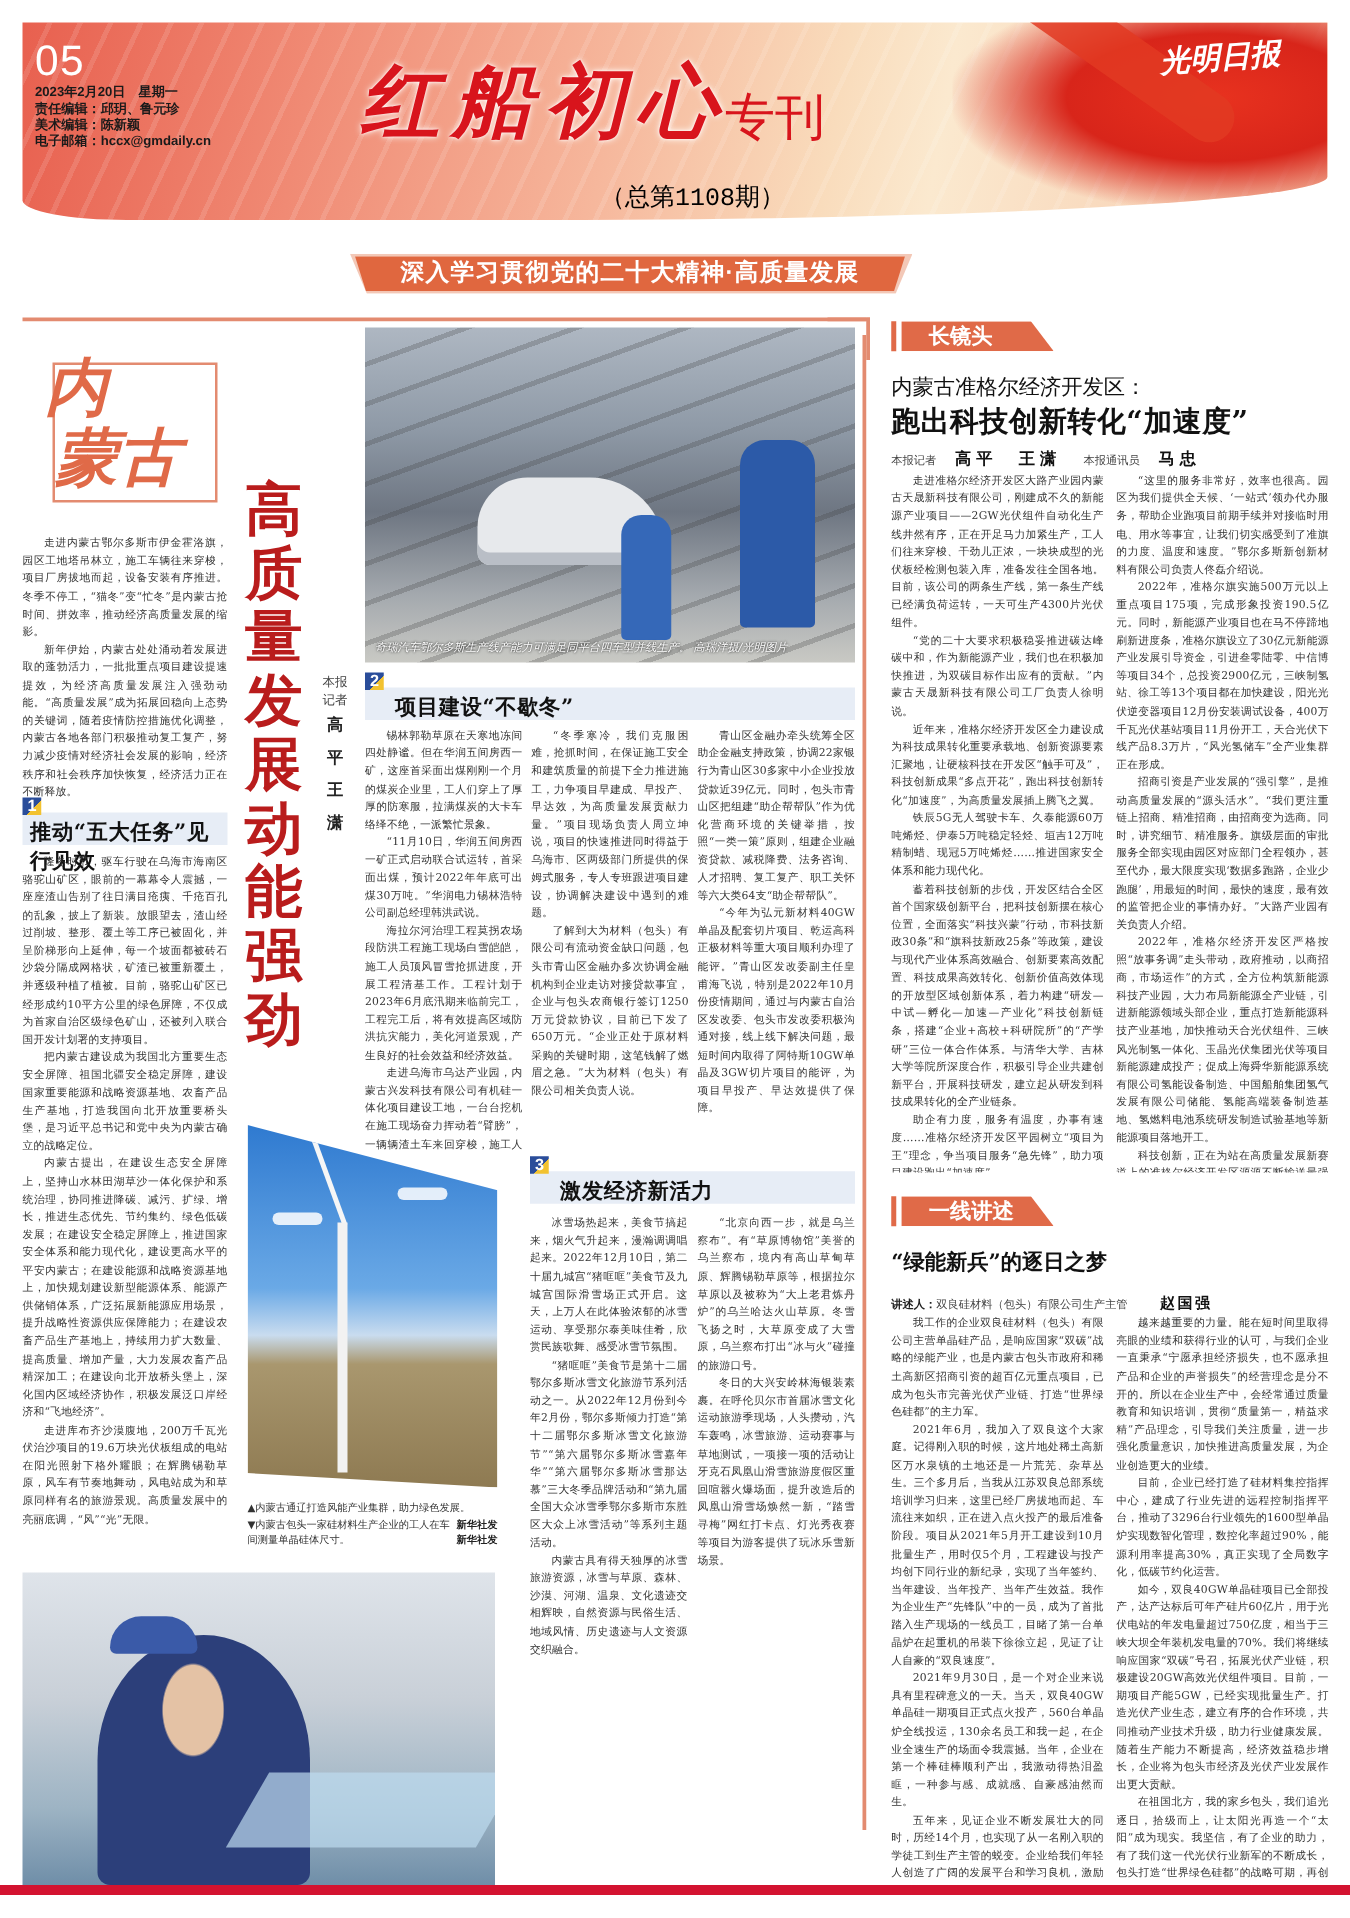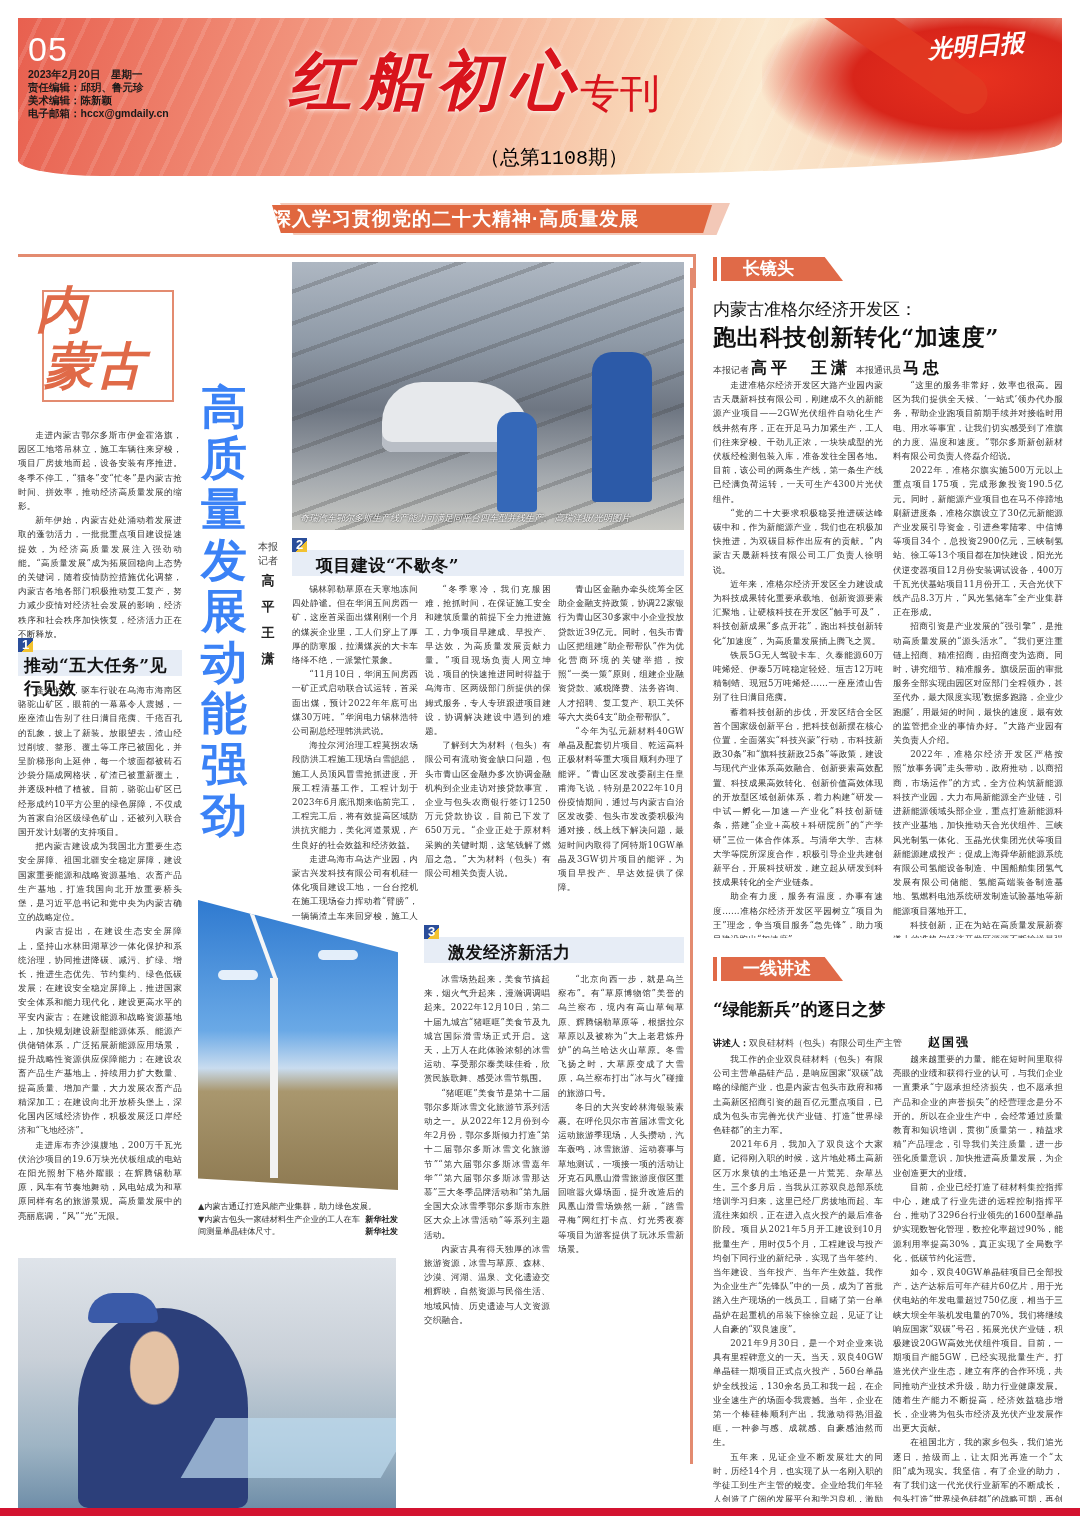--- a/index.html
+++ b/index.html
@@ -14,38 +14,38 @@
   #ribbon{position:absolute;right:0;top:0;width:300px;height:150px;
     background:radial-gradient(ellipse at 70% 40%,#e8321f 0%,#d8251a 40%,rgba(216,37,26,0) 72%)}
   #ribbon2{position:absolute;right:60px;top:10px;width:200px;height:40px;background:#e23a22;transform:rotate(35deg);border-radius:30px;opacity:.85}
   #page-num{left:28px;top:30px;font-family:"Liberation Sans",sans-serif;font-size:34px;color:#fff;font-weight:300;letter-spacing:1px}
   .meta-line{font-family:"Liberation Sans",sans-serif;font-size:10.5px;color:#1a1a1a;font-weight:bold;line-height:13px}
   #meta{left:28px;top:68px}
   #title-main{left:288px;top:38px;font-family:"DejaVu Serif",serif;font-size:64px;font-weight:bold;color:#d8141c;letter-spacing:10px;font-style:italic;text-shadow:0 0 6px #fff,0 0 2px #fff}
   #title-sub{left:580px;top:66px;font-family:"Liberation Sans",sans-serif;font-size:40px;color:#d8141c}
   #issue{left:480px;top:144px;font-family:Liberation Mono, monospace;font-size:20px;color:#000000}
   #brand{left:928px;top:30px;font-family:"DejaVu Serif",serif;font-size:24px;color:#fff;font-style:italic;font-weight:bold;transform:rotate(-4deg)}
-  #banner{left:272px;top:205px;width:440px;height:28px;background:#e0673f;
-    clip-path:polygon(0 0,100% 0,98% 100%,2% 100%);color:#fff;font-family:"Liberation Sans",sans-serif;font-weight:bold;font-size:19px;text-align:left;line-height:28px;letter-spacing:1px}
+  #banner{left:284px;top:205px;width:440px;height:28px;background:#e0673f;
+    clip-path:polygon(0 0,100% 0,98% 100%,2% 100%);color:#fff;font-family:"Liberation Sans",sans-serif;font-weight:bold;font-size:19px;text-align:center;line-height:28px;letter-spacing:1px}
   #banner-bg{left:280px;top:203px;width:450px;height:32px;background:#f3c8b7;clip-path:polygon(0 0,100% 0,97% 100%,3% 100%)}
   
   .hr{background:#e38b70}
   #rule-top{left:18px;top:254px;width:675px;height:3px}
   #vrule{left:690px;top:268px;width:3px;height:1196px;background:#e38b70}
   #bottom-bar{left:0;top:1508px;width:1080px;height:8px;background:#d31330}
   
   #region-box{left:42px;top:290px;width:132px;height:112px;border:2px solid #e38b70}
   #region-text{left:36px;top:282px;font-family:"DejaVu Serif",serif;font-size:50px;line-height:56px;color:#e06a48;font-style:italic;font-weight:bold;width:150px}
   #region-text span{display:block}
   #region-text span:nth-child(2){padding-left:8px}
   
   .p{font-size:8.6px;line-height:14.2px;color:#333;text-align:justify;text-indent:2em;letter-spacing:.2px}
   .col{position:absolute}
   #lede{left:18px;top:428px;width:164px}
-  #big-title{left:196px;top:382px;width:56px;font-family:"DejaVu Serif",serif;font-weight:900;font-size:46px;line-height:51px;color:#3b82f6;text-align:center}
+  #big-title{left:196px;top:382px;width:56px;font-family:"DejaVu Serif",serif;font-weight:900;font-size:46px;line-height:51px;color:#b91c1c;}
   #byline-v{left:258px;top:540px;width:20px;font-size:10px;line-height:14px;color:#444;text-align:center}
   #byline-v .name{font-size:13px;font-weight:bold;line-height:26px;color:#222}
   .sec-head{position:absolute;height:26px;background:#e7edf6}
   .sec-head .num{position:absolute;left:0;top:-12px;font-family:"Liberation Sans",sans-serif;font-size:13px;font-weight:bold;color:#fff;background:linear-gradient(135deg,#2a4d9a 60%,#f2c230 60%);padding:0 4px;height:14px;line-height:14px}
   .sec-head .t{position:absolute;left:6px;top:4px;font-family:"DejaVu Serif",serif;font-weight:bold;font-size:17px;color:#111;letter-spacing:.5px}
   #sec1{left:18px;top:650px;width:164px}
   #sec2{left:292px;top:550px;width:392px}
   #sec2 .t{left:24px}
   #sec3{left:424px;top:937px;width:260px}
   #sec3 .t{left:24px}
@@ -79,21 +79,21 @@
   .c-sec3{top:972px;width:126px}
   
   #tag1-wrap,#tag2-wrap{position:absolute;left:713px;width:130px;height:24px}
   #tag1-wrap{top:257px}
   #tag2-wrap{top:957px}
   .tag-bar{position:absolute;left:0;top:0;width:4px;height:24px;background:#e06a48}
   .tag{position:absolute;left:8px;top:0;width:122px;height:24px;background:#e06a48;clip-path:polygon(0 0,85% 0,100% 100%,0 100%);color:#fff;font-family:"Liberation Sans",sans-serif;font-size:17px;font-weight:bold;padding-left:22px;line-height:24px}
   #r1-pre{left:713px;top:298px;font-family:"Liberation Sans",sans-serif;font-size:17px;color:#111}
   #r1-title{left:713px;top:322px;font-family:"DejaVu Serif",serif;font-weight:900;font-size:23px;color:#111;letter-spacing:.5px}
   #r1-byline{left:713px;top:358px;font-size:9px;color:#444}
-  #r1-byline b{font-size:16px;color:#111;margin:0 2px;letter-spacing:4px}
+  #r1-byline b{font-size:13px;color:#111;margin:0 15px;letter-spacing:4px}
   .r-col{position:absolute;width:170px}
   #r1-c1{left:713px;top:378px}
   #r1-c2{left:893px;top:378px}
   #r2-title{left:713px;top:998px;font-family:"DejaVu Serif",serif;font-weight:900;font-size:17px;color:#111}
   #r2-byline{left:713px;top:1034px;font-size:9px;color:#444}
   #r2-byline .lab{font-weight:bold;color:#222}
   #r2-byline b{font-size:12px;color:#111;margin-left:26px;letter-spacing:2px}
   #r2-c1{left:713px;top:1052px}
   #r2-c2{left:893px;top:1052px}
   .greek{position:absolute;width:34px;height:34px;border:3px solid #e38b70;border-left:none;border-bottom:none}
@@ -225,21 +225,21 @@
 <div id="r1-pre" class="abs">内蒙古准格尔经济开发区：</div>
 <div id="r1-title" class="abs">跑出科技创新转化“加速度”</div>
 <div id="r1-byline" class="abs">
   <span>本报记者</span><b>高平　王潇</b>
   <span>本报通讯员</span><b>马忠</b>
 </div>
 <div id="r1-c1" class="r-col" style="height:560px;overflow:hidden">
   <p class="p">走进准格尔经济开发区大路产业园内蒙古天晟新科技有限公司，刚建成不久的新能源产业项目——2GW光伏组件自动化生产线井然有序，正在开足马力加紧生产，工人们往来穿梭、干劲儿正浓，一块块成型的光伏板经检测包装入库，准备发往全国各地。目前，该公司的两条生产线，第一条生产线已经满负荷运转，一天可生产4300片光伏组件。</p>
   <p class="p">“党的二十大要求积极稳妥推进碳达峰碳中和，作为新能源产业，我们也在积极加快推进，为双碳目标作出应有的贡献。”内蒙古天晟新科技有限公司工厂负责人徐明说。</p>
   <p class="p">近年来，准格尔经济开发区全力建设成为科技成果转化重要承载地、创新资源要素汇聚地，让硬核科技在开发区“触手可及”，科技创新成果“多点开花”，跑出科技创新转化“加速度”，为高质量发展插上腾飞之翼。</p>
-  <p class="p">铁辰5G无人驾驶卡车、久泰能源60万吨烯烃、伊泰5万吨稳定轻烃、垣吉12万吨精制蜡、现冠5万吨烯烃……一座座渣山告别了往日满目疮痍。</p>
+  <p class="p">铁辰5G无人驾驶卡车、久泰能源60万吨烯烃、伊泰5万吨稳定轻烃、垣吉12万吨精制蜡、现冠5万吨烯烃……推进国家安全体系和能力现代化。</p>
   <p class="p">蓄着科技创新的步伐，开发区结合全区首个国家级创新平台，把科技创新摆在核心位置，全面落实“科技兴蒙”行动，市科技新政30条”和“旗科技新政25条”等政策，建设与现代产业体系高效融合、创新要素高效配置、科技成果高效转化、创新价值高效体现的开放型区域创新体系，着力构建“研发—中试—孵化—加速—产业化”科技创新链条，搭建“企业+高校+科研院所”的“产学研”三位一体合作体系。与清华大学、吉林大学等院所深度合作，积极引导企业共建创新平台，开展科技研发，建立起从研发到科技成果转化的全产业链条。</p>
   <p class="p">助企有力度，服务有温度，办事有速度……准格尔经济开发区平园树立“项目为王”理念，争当项目服务“急先锋”，助力项目建设跑出“加速度”。</p>
 
 </div>
 <div id="r1-c2" class="r-col" style="height:560px;overflow:hidden">
   <p class="p">“这里的服务非常好，效率也很高。园区为我们提供全天候、‘一站式’领办代办服务，帮助企业跑项目前期手续并对接临时用电、用水等事宜，让我们切实感受到了准旗的力度、温度和速度。”鄂尔多斯新创新材料有限公司负责人佟磊介绍说。</p>
   <p class="p">2022年，准格尔旗实施500万元以上重点项目175项，完成形象投资190.5亿元。同时，新能源产业项目也在马不停蹄地刷新进度条，准格尔旗设立了30亿元新能源产业发展引导资金，引进叁零陆零、中信博等项目34个，总投资2900亿元，三峡制氢站、徐工等13个项目都在加快建设，阳光光伏逆变器项目12月份安装调试设备，400万千瓦光伏基站项目11月份开工，天合光伏下线产品8.3万片，“风光氢储车”全产业集群正在形成。</p>
   <p class="p">招商引资是产业发展的“强引擎”，是推动高质量发展的“源头活水”。“我们更注重链上招商、精准招商，由招商变为选商。同时，讲究细节、精准服务。旗级层面的审批服务全部实现由园区对应部门全程领办，甚至代办，最大限度实现‘数据多跑路，企业少跑腿’，用最短的时间，最快的速度，最有效的监管把企业的事情办好。”大路产业园有关负责人介绍。</p>
   <p class="p">2022年，准格尔经济开发区严格按照“放事务调”走头带动，政府推动，以商招商，市场运作”的方式，全方位构筑新能源科技产业园，大力布局新能源全产业链，引进新能源领域头部企业，重点打造新能源科技产业基地，加快推动天合光伏组件、三峡风光制氢一体化、玉晶光伏集团光伏等项目新能源建成投产；促成上海舜华新能源系统有限公司氢能设备制造、中国船舶集团氢气发展有限公司储能、氢能高端装备制造基地、氢燃料电池系统研发制造试验基地等新能源项目落地开工。</p>
   <p class="p">科技创新，正在为站在高质量发展新赛道上的准格尔经济开发区源源不断输送最强驱动力。当地正加快构建政策体系，以“卡脖子”技术难题的突破，推动科技创新与产业发展深度融合，真正让科技创新这个“主引擎”释放更强动力。</p>

